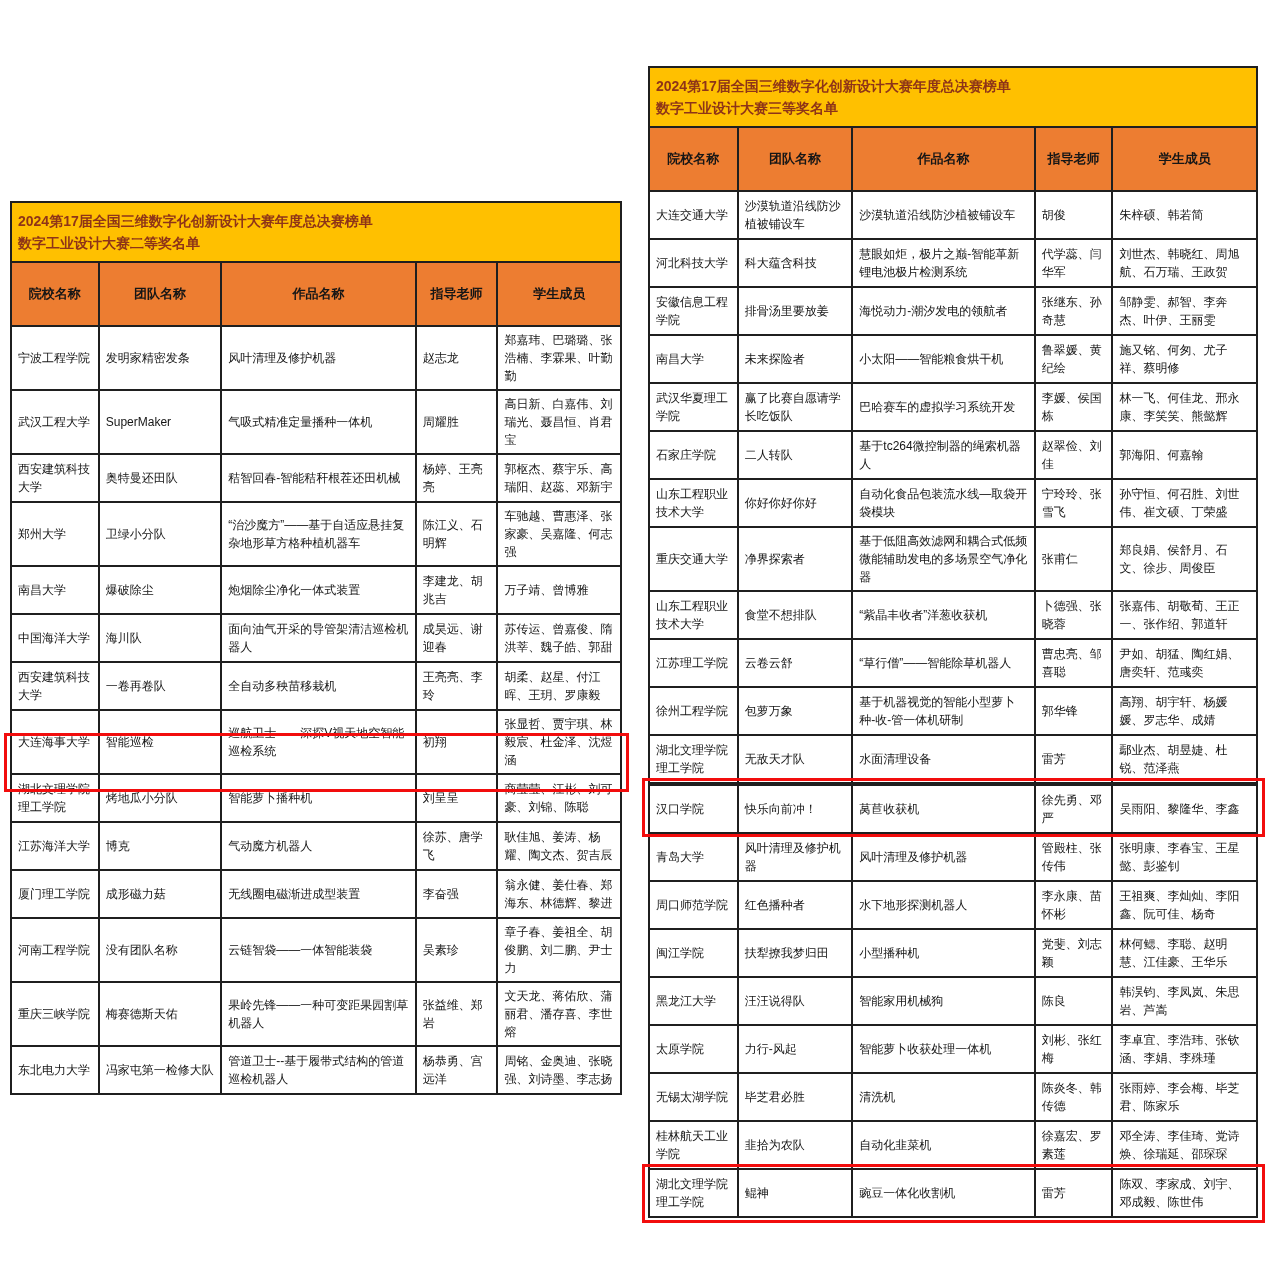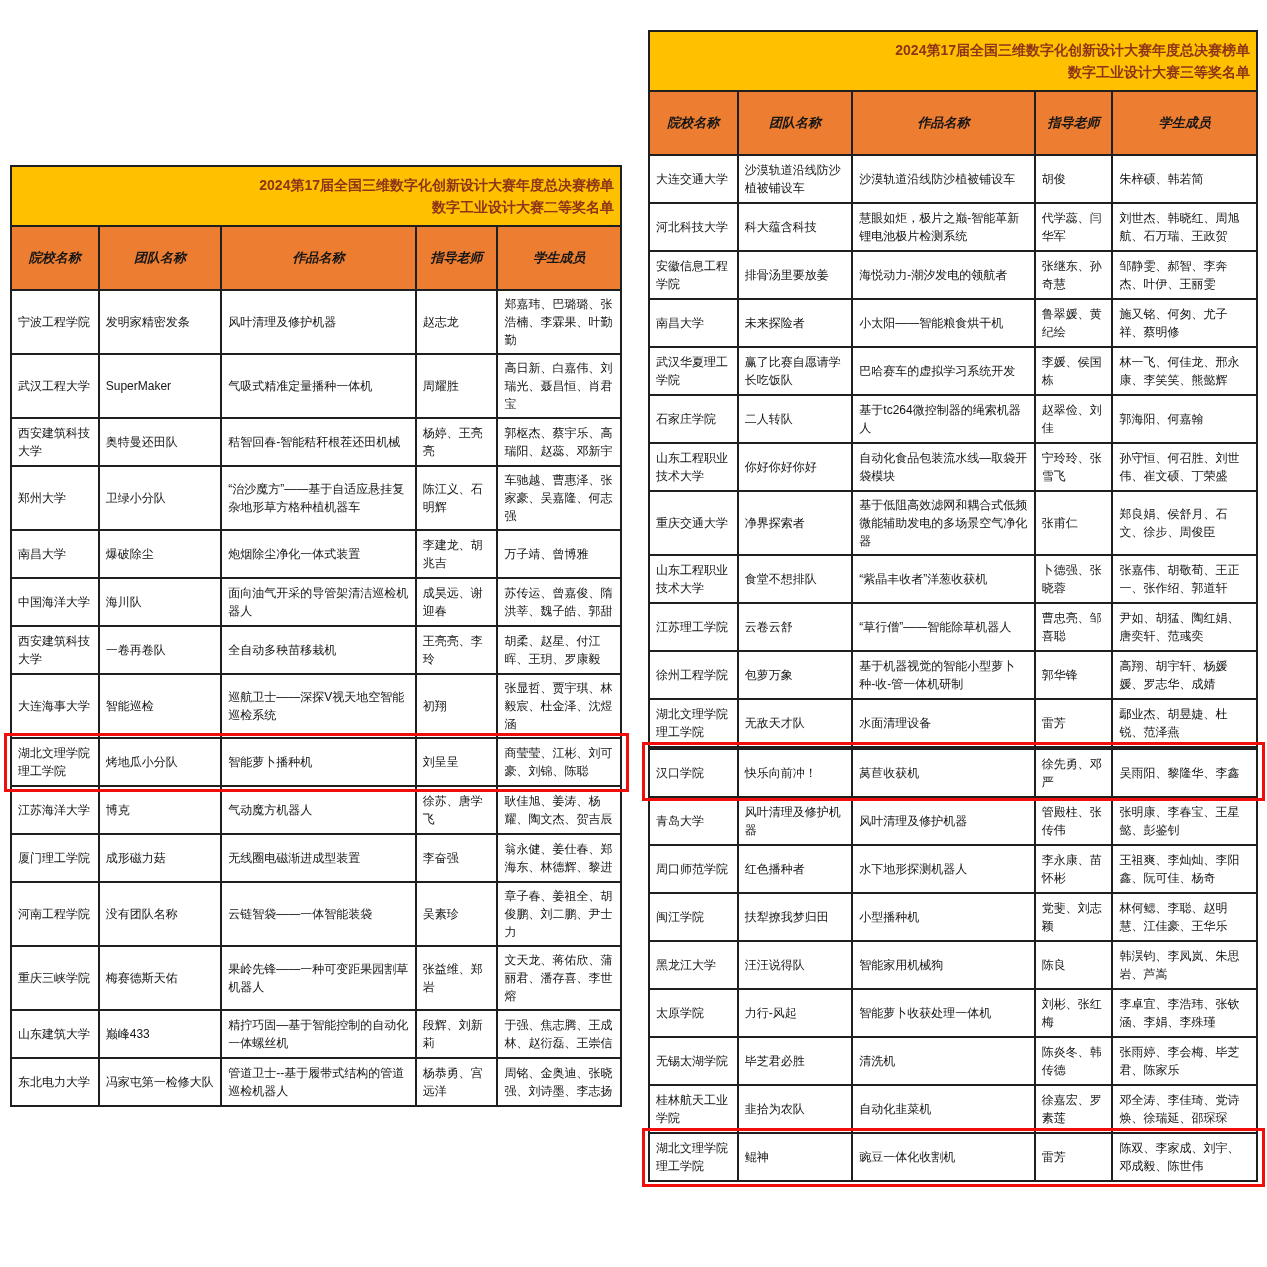--- a/index.html
+++ b/index.html
@@ -10,30 +10,30 @@
   .tbl-wrap { position:relative; }
   .left-wrap  { position:absolute; left:10px;  top:165px; width:612px; }
   .right-col  { position:absolute; left:648px; top:30px;  width:610px; }
   .block2 { }
 
   .title-bar {
     background:var(--title-bg,#FFC000);
     color:var(--title-text,#8E3418);
     border:2px solid var(--border,#1f1f1f);
     border-bottom:none;
-    font-weight:bold; text-align:right;
-    font-size:14px; line-height:1.6; padding:7px 6px 6px;
+    font-weight:bold; text-align:left;
+    font-size:14px; line-height:1.6; padding:7px 6px 6px;margin-top:36px;
   }
 
   table { width:100%; border-collapse:collapse; table-layout:fixed; }
   th {
     background:var(--header-bg,#ED7D31);
     border:2px solid var(--border,#1f1f1f);
     font-size:13px; font-weight:bold; text-align:center;
-    padding:22px 4px; color:#161616;font-style:italic;
+    padding:22px 4px; color:#161616;
   }
   td {
     border:2px solid var(--border,#1f1f1f);
     font-size:12px; line-height:1.5; padding:4px 6px;
     height:48px; vertical-align:middle; text-align:left;
     word-break:break-all; color:var(--body-text,#161616);
   }
   .hl-box {
     position:absolute; left:-6px; width:calc(100% + 13px);
     border:3px solid var(--highlight,#F20D0D);
@@ -151,27 +151,20 @@
             <td>云链智袋——一体智能装袋</td>
             <td>吴素珍</td>
             <td>章子春、姜祖全、胡俊鹏、刘二鹏、尹士力</td>
           </tr>
           <tr>
             <td>重庆三峡学院</td>
             <td>梅赛德斯天佑</td>
             <td>果岭先锋——一种可变距果园割草机器人</td>
             <td>张益维、郑岩</td>
             <td>文天龙、蒋佑欣、蒲丽君、潘存喜、李世熔</td>
-          </tr>
-          <tr>
-            <td>山东建筑大学</td>
-            <td>巅峰433</td>
-            <td>精拧巧固—基于智能控制的自动化一体螺丝机</td>
-            <td>段辉、刘新莉</td>
-            <td>于强、焦志腾、王成林、赵衍磊、王崇信</td>
           </tr>
           <tr>
             <td>东北电力大学</td>
             <td>冯家屯第一检修大队</td>
             <td>管道卫士--基于履带式结构的管道巡检机器人</td>
             <td>杨恭勇、宫远洋</td>
             <td>周铭、金奥迪、张晓强、刘诗墨、李志扬</td>
           </tr>
         </tbody>
     </table>

